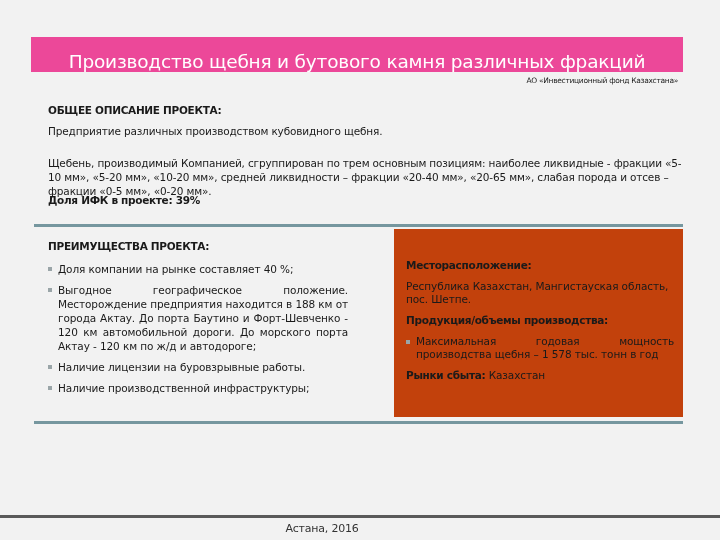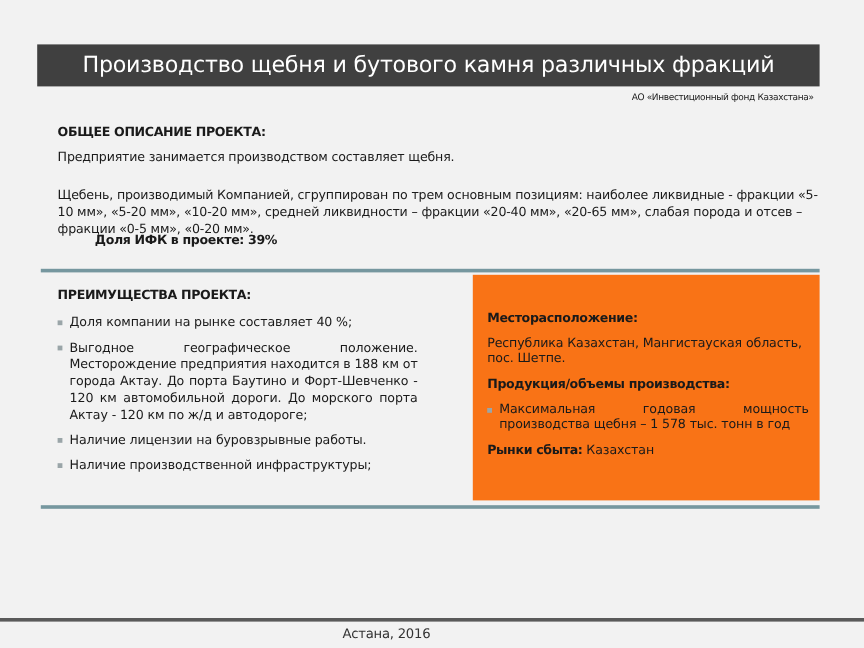--- a/index.html
+++ b/index.html
@@ -14,23 +14,23 @@
       overflow: hidden;
       font-family: "DejaVu Sans", sans-serif;
       color: #1a1a1a;
     }
     .title-bar {
       position: absolute;
       left: 31px;
       top: 37px;
       width: 652px;
       height: 35px;
-      background: #404040;
+      background: #ec4899;
       display: flex;
-      align-items: center;
+      align-items: flex-end;
       justify-content: center;
     }
     .title-text {
       color: #ffffff;
       font-size: 18.5px;
       font-weight: normal;
       letter-spacing: -0.2px;
       white-space: nowrap;
     }
     .org-text {
@@ -61,21 +61,20 @@
     .desc-p1 { top: 124px; white-space: nowrap; }
     .desc-p2 { top: 156px; width: 640px; }
     .share-line {
       position: absolute;
       left: 48px;
       top: 194px;
       font-size: 10.5px;
       font-weight: bold;
       letter-spacing: -0.3px;
       white-space: nowrap;
-      margin-left: 31px;
     }
     .divider {
       position: absolute;
       height: 3px;
       background: #76979f;
     }
     .divider-top { left: 34px; top: 224px; width: 649px; }
     .divider-bottom { left: 34px; top: 421px; width: 649px; }
     .adv-heading { left: 48px; top: 240px; }
     .adv-list {
@@ -103,21 +102,21 @@
       width: 4px;
       height: 4px;
       background: #9aa5a8;
     }
     .info-panel {
       position: absolute;
       left: 394px;
       top: 229px;
       width: 289px;
       height: 188px;
-      background: #f97316;
+      background: #c2410c;
     }
     .panel-inner {
       position: absolute;
       left: 12px;
       top: 30px;
       width: 268px;
       font-size: 10.5px;
       line-height: 13px;
       letter-spacing: -0.1px;
     }
@@ -164,21 +163,21 @@
   </style>
 </head>
 <body>
 
 <div class="title-bar">
   <span class="title-text">Производство щебня и бутового камня различных фракций</span>
 </div>
 <div class="org-text">АО «Инвестиционный фонд Казахстана»</div>
 
 <div class="section-heading desc-heading">ОБЩЕЕ ОПИСАНИЕ ПРОЕКТА:</div>
-<div class="desc-para desc-p1">Предприятие занимается производством составляет щебня.</div>
+<div class="desc-para desc-p1">Предприятие различных производством кубовидного щебня.</div>
 <div class="desc-para desc-p2">Щебень, производимый Компанией, сгруппирован по трем основным позициям: наиболее ликвидные - фракции «5-10 мм», «5-20 мм», «10-20 мм», средней ликвидности – фракции «20-40 мм», «20-65 мм», слабая порода и отсев – фракции «0-5 мм», «0-20 мм».</div>
 <div class="share-line">Доля ИФК в проекте: 39%</div>
 
 <div class="divider divider-top"></div>
 
 <div class="section-heading adv-heading">ПРЕИМУЩЕСТВА ПРОЕКТА:</div>
 <ul class="adv-list">
   <li>
     <span class="bullet"></span>
     <span>Доля компании на рынке составляет 40 %;</span>

